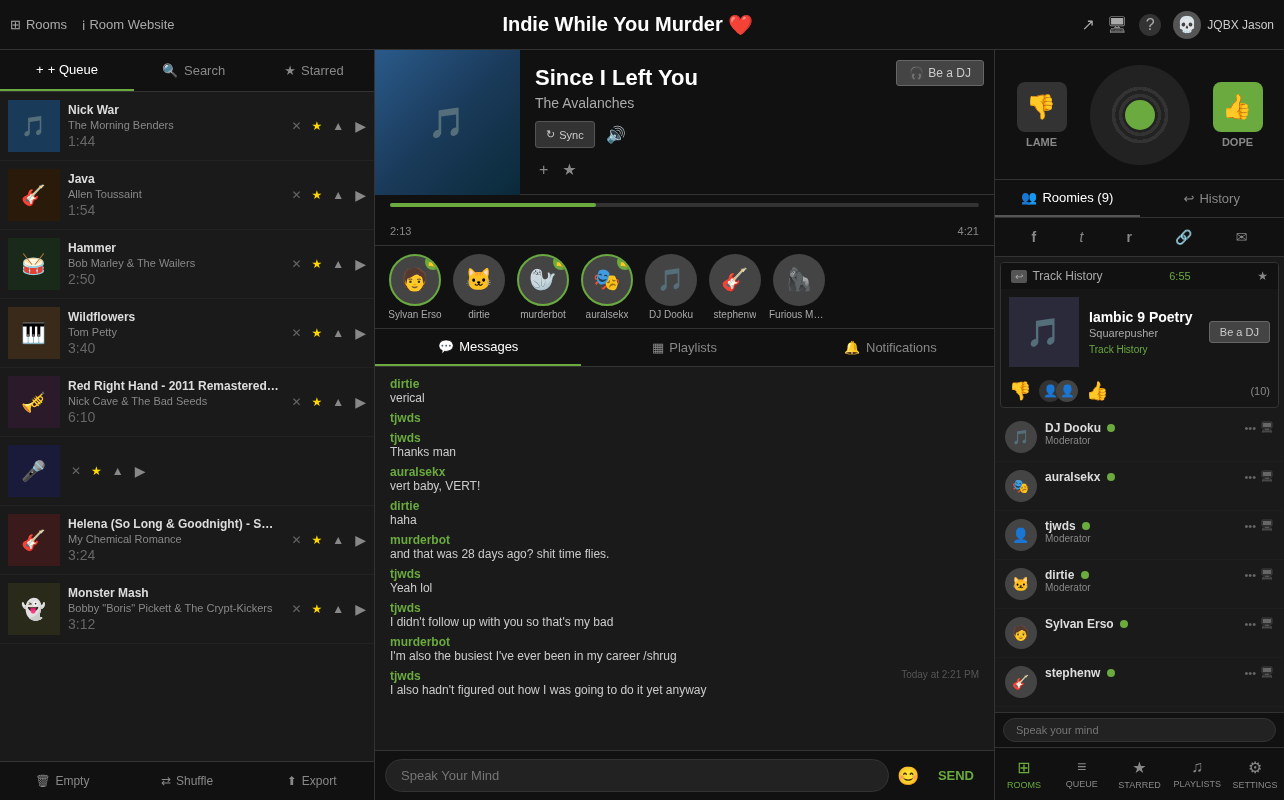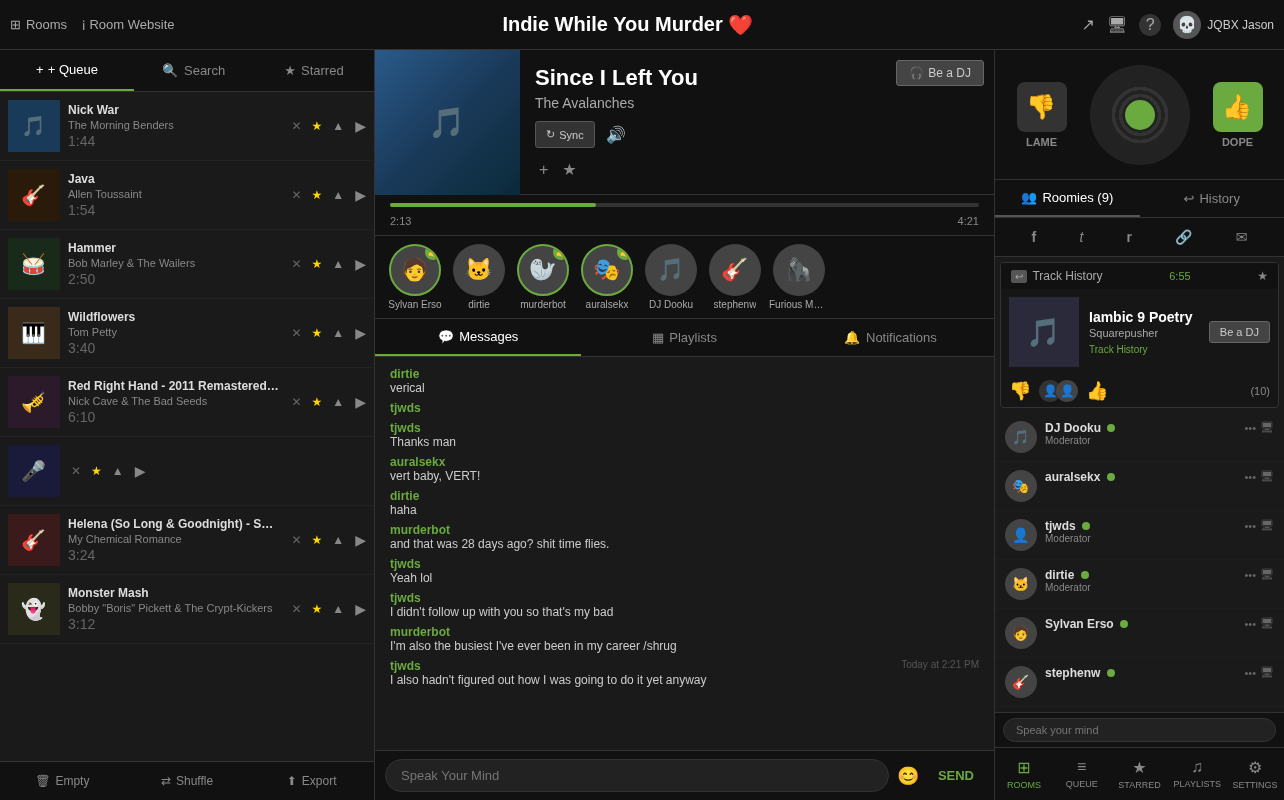--- a/index.html
+++ b/index.html
@@ -55,21 +55,21 @@
     .track-controls { display: flex; gap: 8px; margin-top: 10px; }
     .track-btn { background: #333; border: 1px solid #555; color: #ccc; padding: 4px 10px; border-radius: 3px; cursor: pointer; font-size: 11px; display: flex; align-items: center; gap: 4px; }
     .track-actions { display: flex; gap: 6px; margin-top: 8px; }
     .track-action-btn { background: none; border: none; color: #888; cursor: pointer; font-size: 16px; padding: 4px; }
     .be-dj-btn { background: #444; border: 1px solid #666; color: #ccc; padding: 5px 12px; border-radius: 3px; cursor: pointer; font-size: 12px; position: absolute; top: 10px; right: 10px; display: flex; align-items: center; gap: 4px; }
 
     
     .progress-bar-container { background: #111; padding: 8px 15px; border-bottom: 1px solid #333; }
     .progress-bar { height: 4px; background: #333; border-radius: 2px; cursor: pointer; }
     .progress-fill { height: 100%; background: #6aaa3e; border-radius: 2px; width: 35%; }
-    .progress-times { display: flex; justify-content: space-between; margin-top: 8px; color: #888; font-size: 11px; }
+    .progress-times { display: flex; justify-content: space-between; margin-top: 18px; color: #888; font-size: 11px; }
 
     
     .user-avatars { display: flex; background: #111; padding: 8px 10px; border-bottom: 1px solid #333; gap: 4px; overflow-x: auto; }
     .user-avatar-item { display: flex; flex-direction: column; align-items: center; gap: 3px; cursor: pointer; min-width: 60px; }
     .user-avatar-circle { width: 52px; height: 52px; border-radius: 50%; background: #444; display: flex; align-items: center; justify-content: center; font-size: 20px; position: relative; overflow: hidden; border: 2px solid transparent; }
     .user-avatar-circle.dope { border-color: #6aaa3e; }
     .dope-badge { position: absolute; top: -2px; right: -2px; background: #6aaa3e; border-radius: 50%; width: 16px; height: 16px; display: flex; align-items: center; justify-content: center; font-size: 9px; }
     .user-name { color: #aaa; font-size: 10px; text-align: center; max-width: 60px; overflow: hidden; text-overflow: ellipsis; white-space: nowrap; }
 
     

